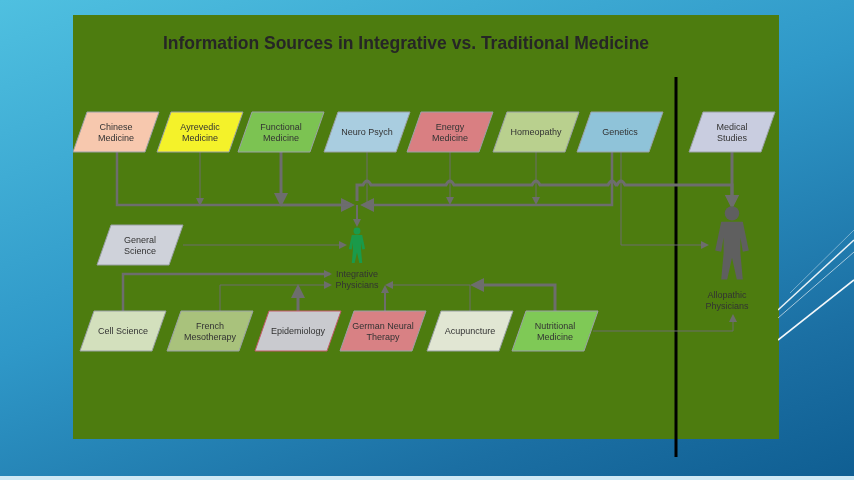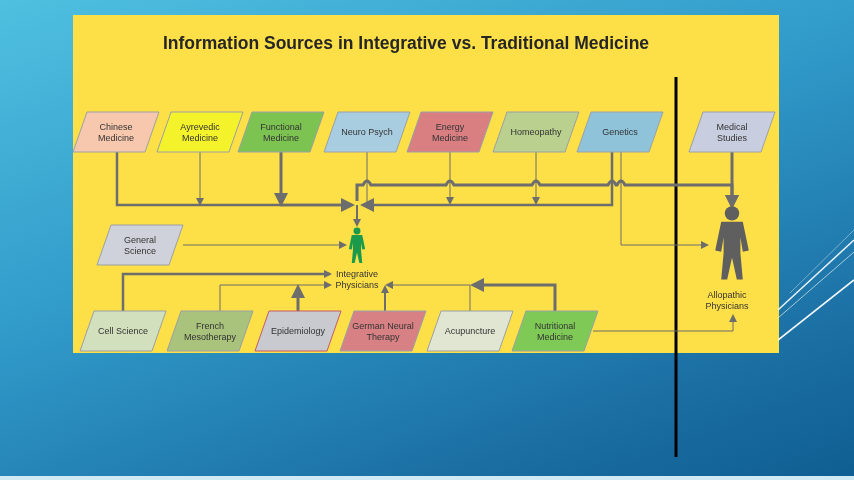--- a/index.html
+++ b/index.html
@@ -3,22 +3,22 @@
 <meta charset="utf-8">
 <style>
   html, body { margin: 0; padding: 0; }
   body {
     width: 854px; height: 480px; overflow: hidden; position: relative;
     background: linear-gradient(160deg, #4fc0e0 0%, #2f98c8 45%, #1b6fa3 80%, #0f5e92 100%);
     font-family: "Liberation Sans", sans-serif;
   }
   .bottom-strip { position: absolute; left: 0; top: 476px; width: 854px; height: 4px; background: #cfe9f5; }
   .slide {
-    position: absolute; left: 73px; top: 15px; width: 706px; height: 338px;
-    background: #fde047;
+    position: absolute; left: 73px; top: 15px; width: 706px; height: 424px;
+    background: #4d7c0f;
   }
   .deco { position: absolute; left: 778px; top: 190px; width: 76px; height: 180px; }
   .title {
     position: absolute; left: 0; top: 18px; width: 666px; text-align: center;
     font-weight: bold; font-size: 17.5px; color: #262626;
   }
   svg.diagram { position: absolute; left: 0; top: 0; }
   .lbl { font-family: "Liberation Sans", sans-serif; font-size: 9px; fill: #333333; }
 </style>
 </head>

